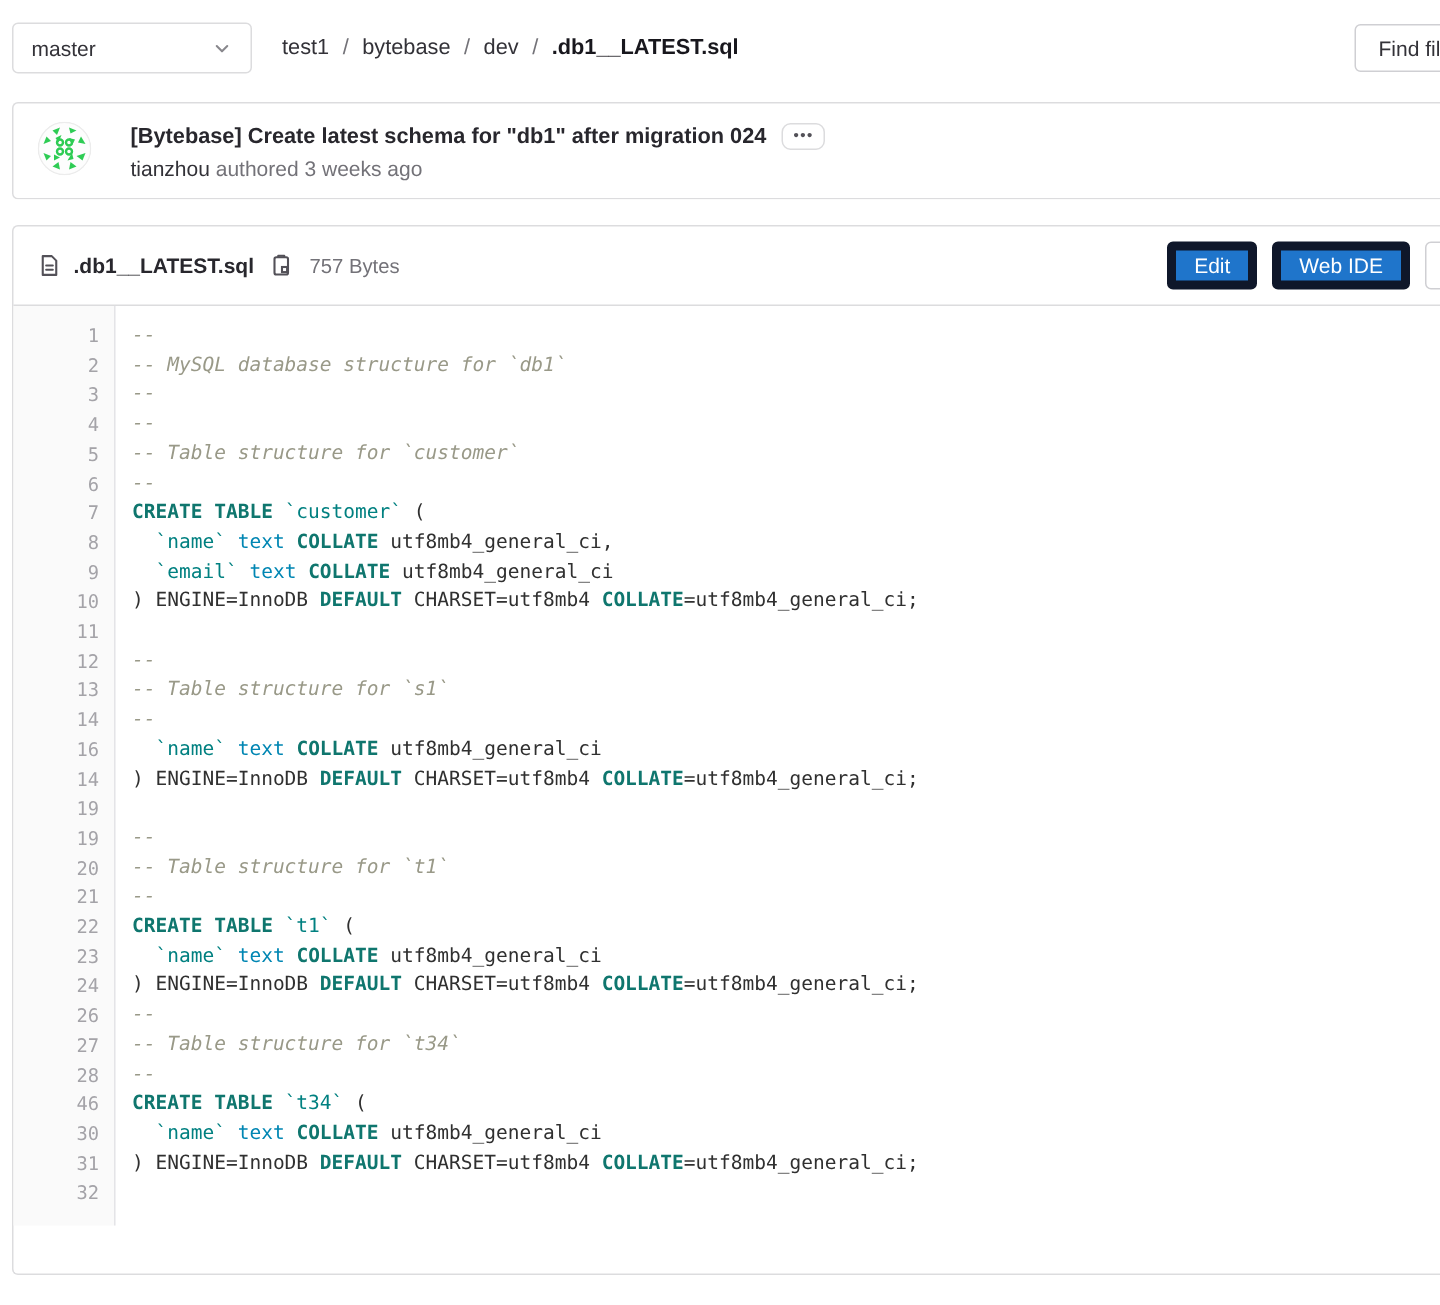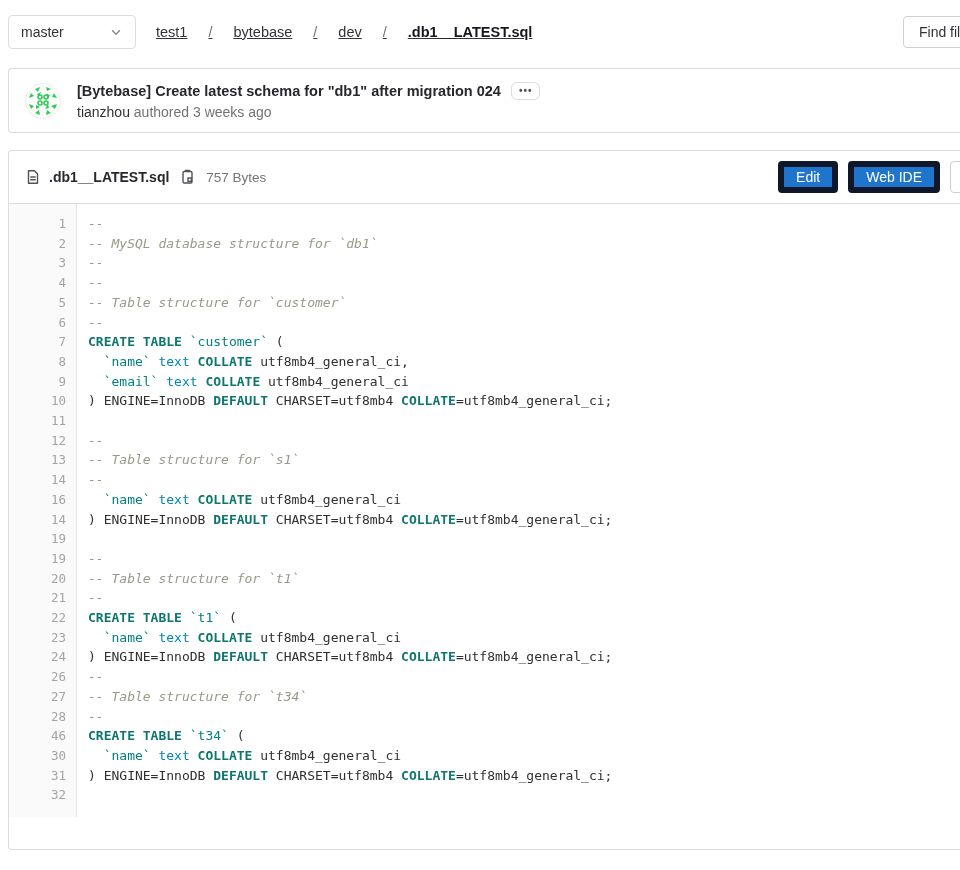--- a/index.html
+++ b/index.html
@@ -1,37 +1,37 @@
 <!DOCTYPE html>
 <html><head>
 <meta charset="utf-8">
 <style>
   * { margin:0; padding:0; box-sizing:border-box; }
   html,body { width:960px; height:870px; overflow:hidden; background:#fff;
     font-family:"Liberation Sans", sans-serif; color:#333238; }
 
   
   .topbar { height:64px; display:flex; align-items:center; padding-left:8px; position:relative; }
-  .branch-btn { width:128px; height:34px; border:1px solid #dcdcde; border-radius:4px; background:#fff;
+  .branch-btn { width:160px; height:34px; border:1px solid #dcdcde; border-radius:4px; background:#fff;
     display:flex; align-items:center; justify-content:space-between; padding:0 12px; cursor:pointer;
     font-family:inherit; font-size:14px; color:#333238; }
   .branch-btn .chev { color:#89888d; display:flex; }
-  .crumbs { display:flex; align-items:flex-start; gap:21px; margin-left:20px; font-size:14.5px;text-decoration:underline; }
+  .crumbs { display:flex; align-items:flex-start; gap:9px; margin-left:20px; font-size:14.5px; }
   .crumbs a { color:#333238; text-decoration:none; }
   .crumbs .sep { color:#737278; }
   .crumbs .cur { font-weight:700; color:#18171d; }
   .findfile-btn { position:absolute; right:-24px; top:16px; height:32px; padding:0 15px;
     border:1px solid #cfcfd3; border-radius:4px; background:#fff; font-family:inherit;
     font-size:14px; color:#333238; cursor:pointer; }
 
   
   .card { margin-left:8px; border:1px solid #dcdcde; border-right:none; border-radius:4px 0 0 4px; background:#fff; }
 
   
-  .commit-card { margin-top:4px; padding:12px 16px; display:flex; gap:16px; align-items:center; }
+  .commit-card { margin-top:4px; padding:12px 16px; display:flex; gap:26px; align-items:flex-start; }
   .avatar { width:36px; height:36px; border-radius:50%; flex:none; overflow:hidden; }
   .commit-main { padding-top:1px; }
   .commit-titlerow { display:flex; align-items:center; }
   .commit-title { font-size:14.5px; font-weight:700; color:#28272d; }
   .ellipsis-btn { margin-left:10px; height:18px; padding:0 7px; border:1px solid #dcdcde; border-radius:6px;
     background:#fff; display:inline-flex; align-items:center; cursor:pointer;
     font-size:10px; font-weight:700; letter-spacing:1px; color:#535158; line-height:1; }
   .commit-meta { margin-top:4px; font-size:14px; color:#737278; }
   .commit-meta .author { color:#333238; }
 

